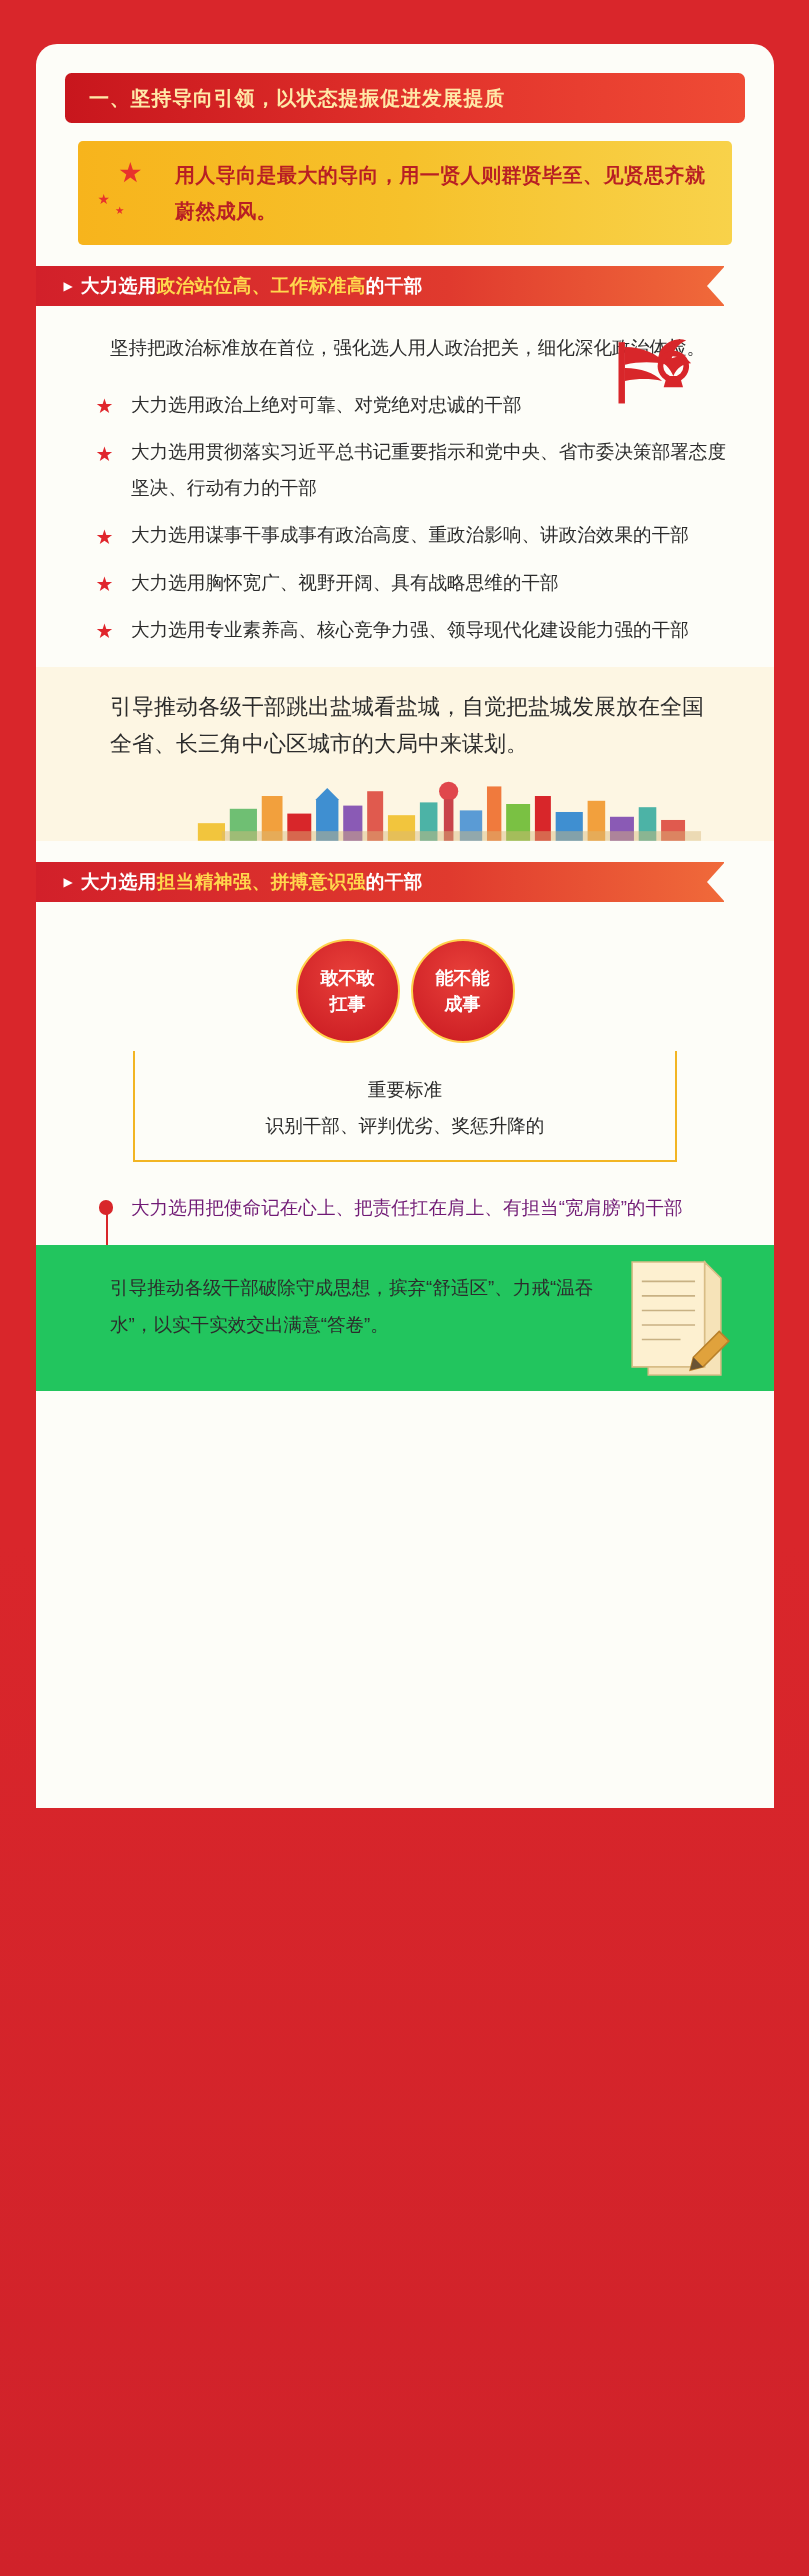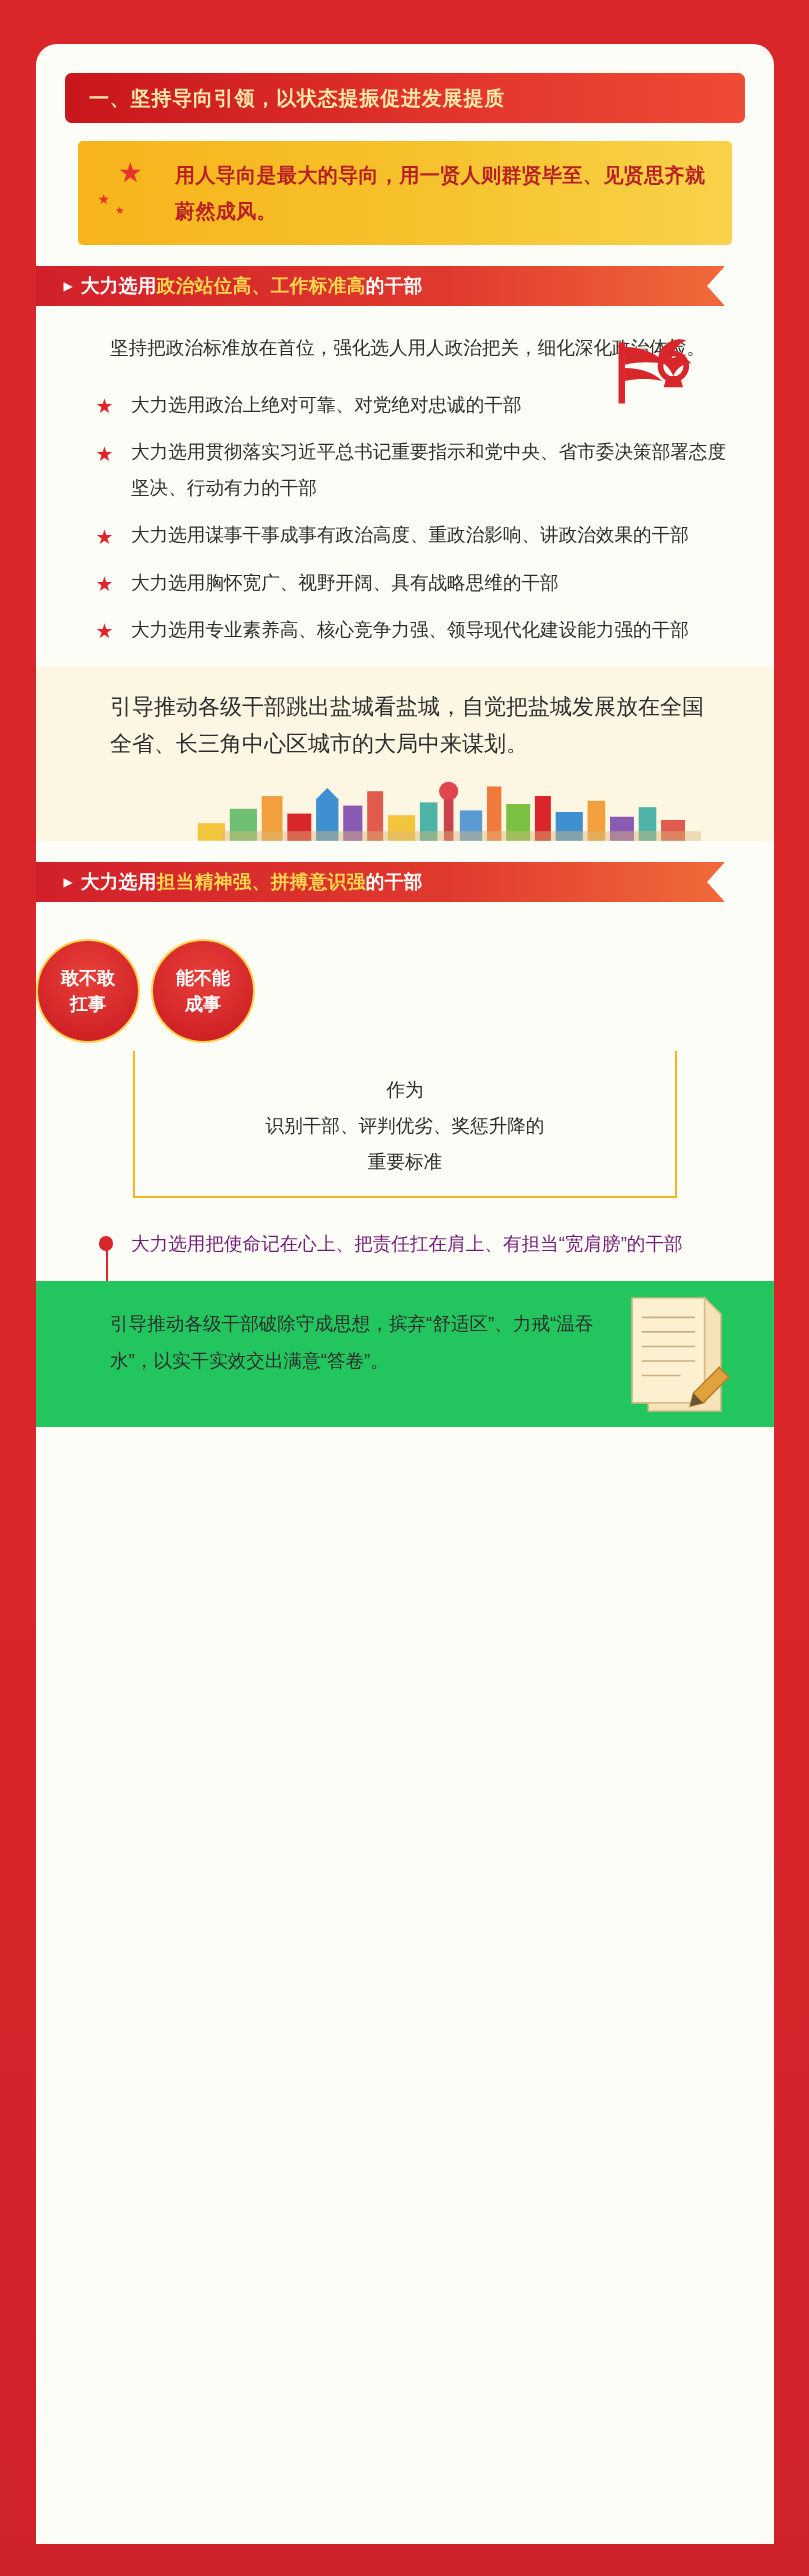--- a/index.html
+++ b/index.html
@@ -19,21 +19,21 @@
     left: 0; top: 0;
     width: 809px;
     height: 2576px;
     background: linear-gradient(180deg,#d9262b 0%, #d9262b 60%, #d0222a 100%);
   }
   .card {
     position: absolute;
     left: 36px;
     top: 44px;
     width: 738px;
-    height: 2500px;
+    height: 1764px;
     background: #fdfdf8;
     border-radius: 21px 21px 0 0;
     overflow: hidden;
   }
   
   .s1-head {
     margin: 29px 29px 0 29px;
     height: 50px;
     border-radius: 6.5px;
     background: linear-gradient(90deg, #c8161d 0%, #e2332c 55%, #ef4b35 100%);
@@ -173,21 +173,21 @@
   }
   .skyline {
     margin-top: 4.9px;
     height: 74px;
     width: 100%;
     position: relative;
   }
   
   .circles {
     display: flex;
-    justify-content: flex-start;
+    justify-content: center;
     gap: 11px;
     margin-top: 37px;
   }
   .circle {
     width: 104px;
     height: 104px;
     border-radius: 50%;
     background: radial-gradient(circle at 50% 35%, #e8403a 0%, #c81820 100%);
     border: 2.4px solid #ffd24d;
     color: #fff;
@@ -368,23 +368,22 @@
       <div class="circle">
         <div>
           <div>能不能</div>
           <div>成事</div>
         </div>
       </div>
     </div>
 
     <div class="bracket-area">
       <div class="bk"></div>
-      <p>作为</p>
+      <p>重要标准</p>
       <p>识别干部、评判优劣、奖惩升降的</p>
-      <p>重要标准</p>
     </div>
 
     <ul class="dotlist">
       <div class="connector"></div>
       <li><span class="dot"></span><span>大力选用把使命记在心上、把责任扛在肩上、有担当“宽肩膀”的干部</span></li>
       <li><span class="dot"></span></li>
     </ul>
 
     <div class="note2">
       <p>引导推动各级干部破除守成思想，摈弃“舒适区”、力戒“温吞水”，以实干实效交出满意“答卷”。</p>

